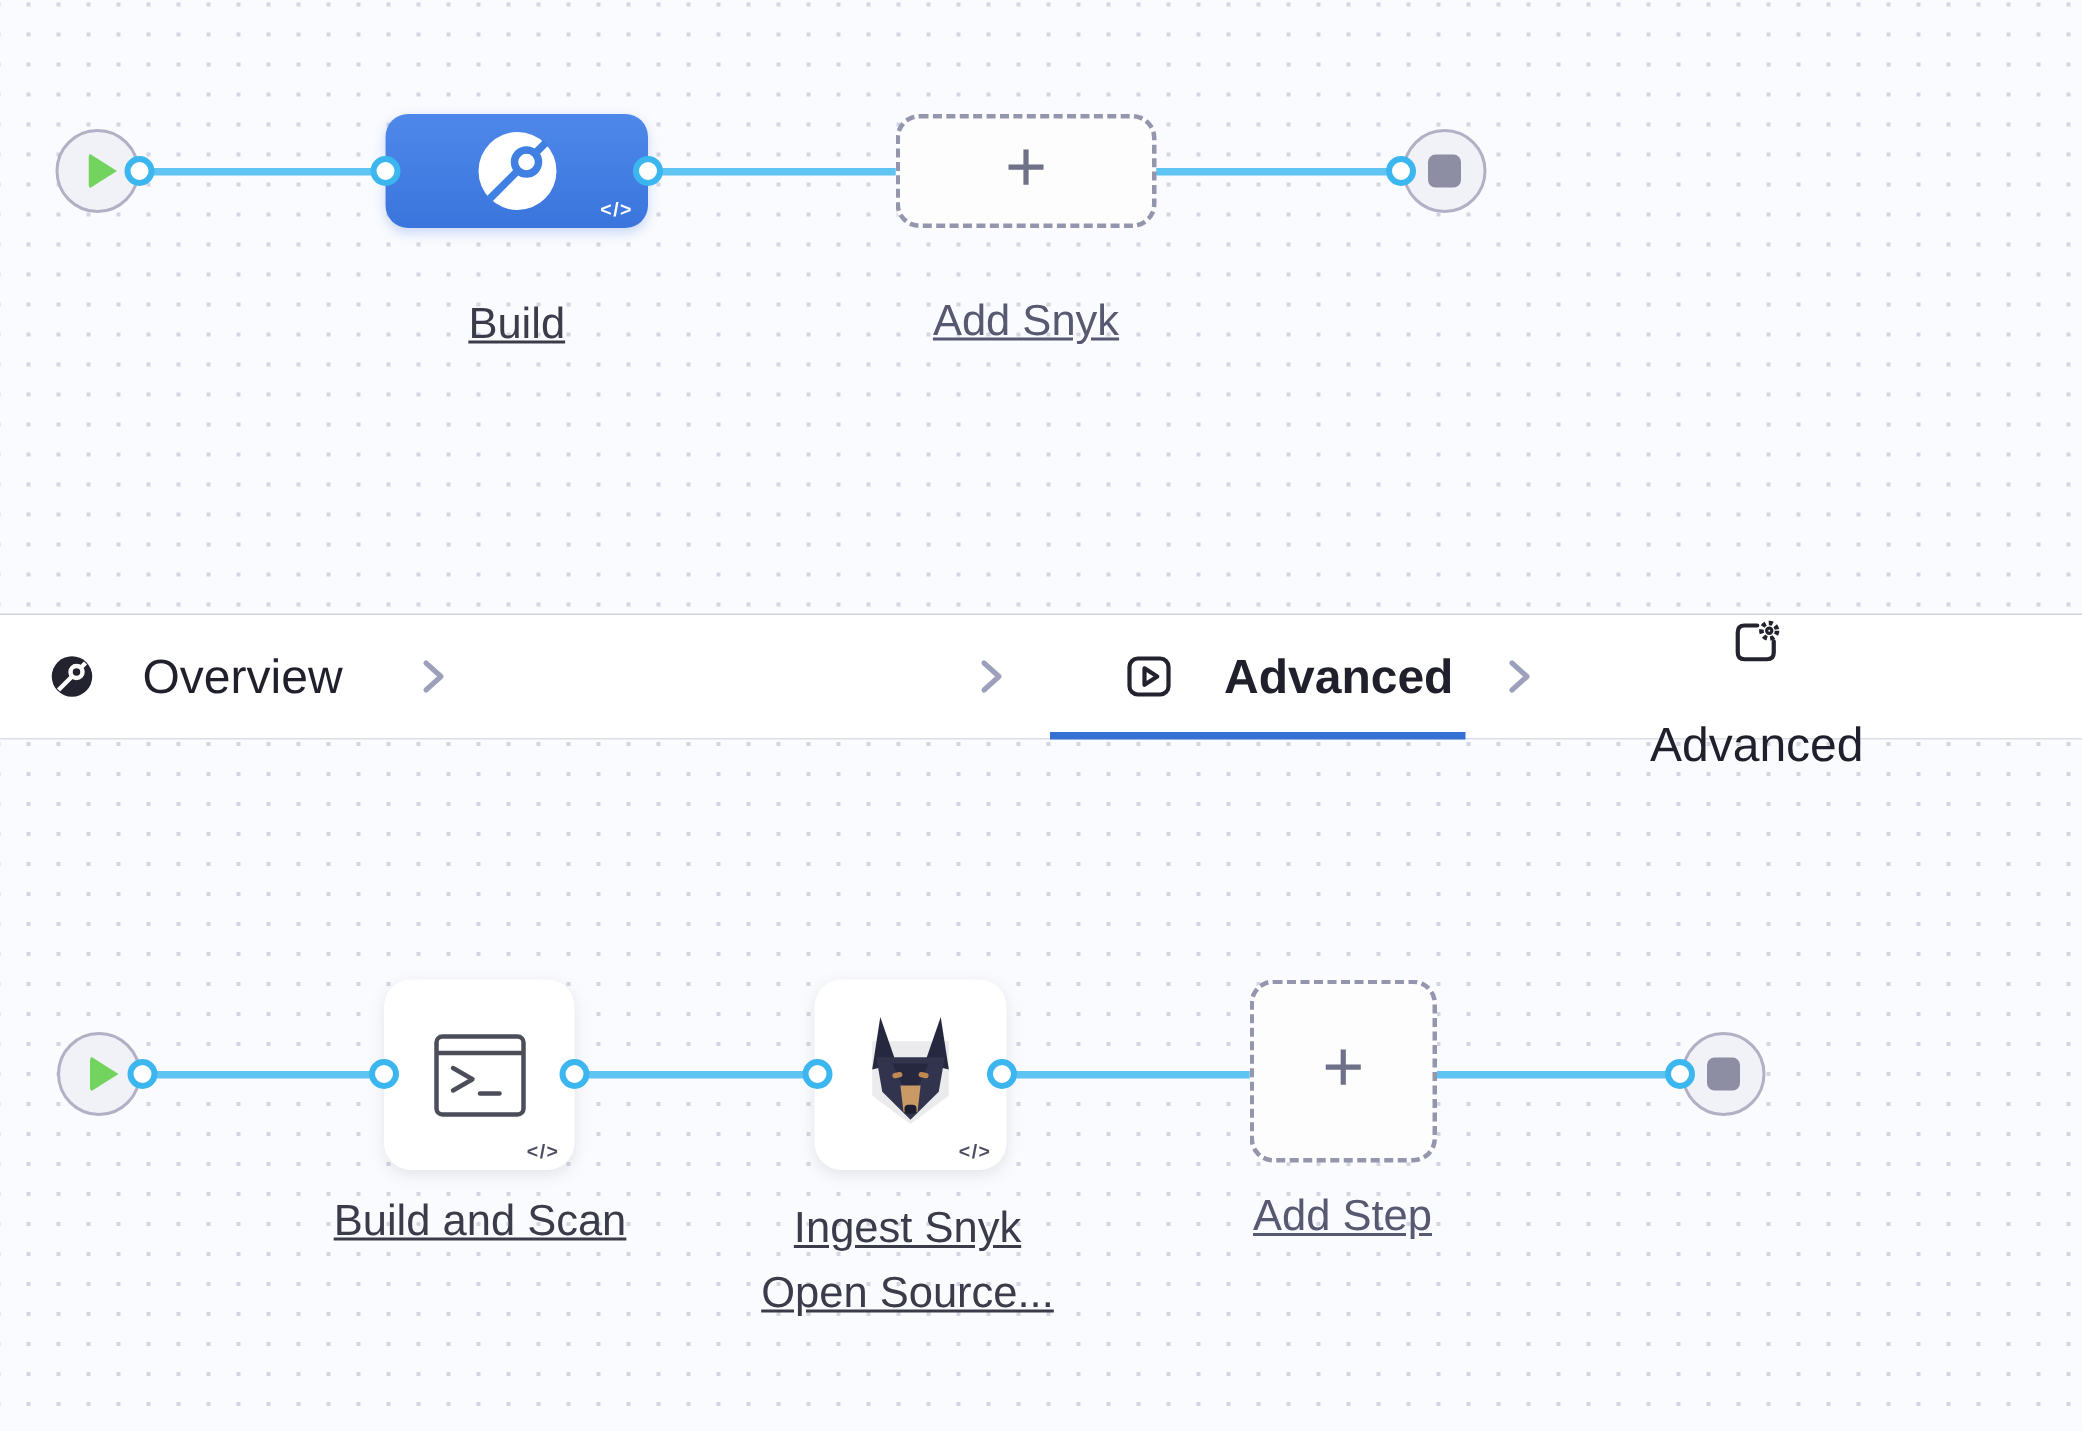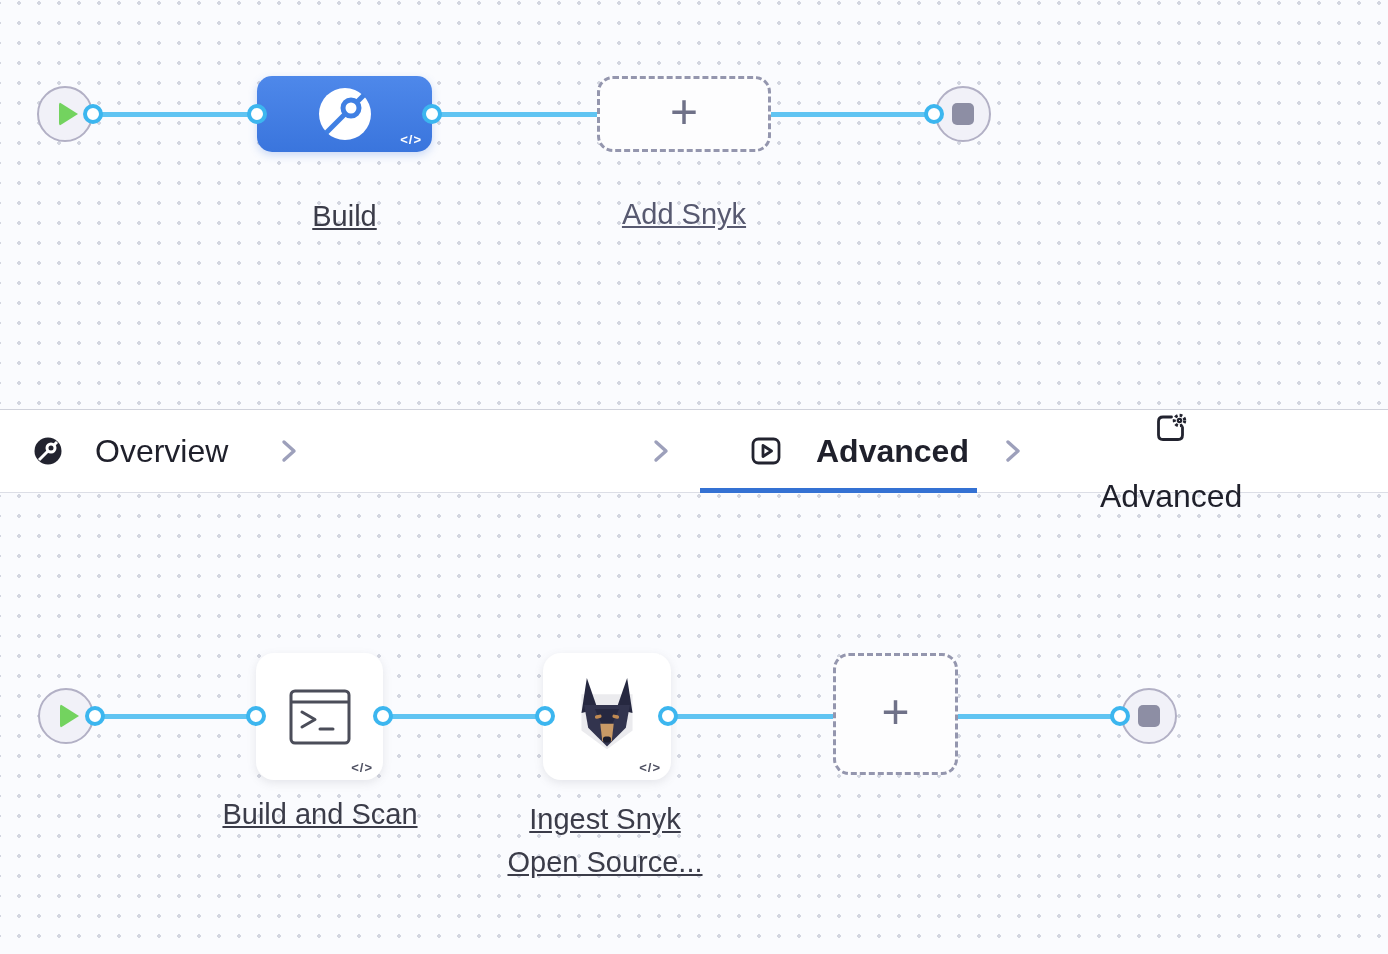--- a/index.html
+++ b/index.html
@@ -207,15 +207,16 @@
     <div class="port" style="left:373px;  top:213px;"></div>
     <div class="port" style="left:535px;  top:213px;"></div>
     <div class="port" style="left:658px;  top:213px;"></div>
     <div class="port" style="left:1110px; top:213px;"></div>
 
     <div class="node-label label-dark" style="left:500px; top:305px; width:210px; line-height:43px;">
       <span style="display:block;">Ingest Snyk</span>
       <span style="display:block;">Open Source...</span>
     </div>
     <div class="node-label label-dark" style="left:215px; top:305px; width:210px;">Build and Scan</div>
+    <div class="node-label label-gray" style="left:795px; top:302px; width:200px;">Add Step</div>
   </div>
 
 </div>
 
 </body></html>

